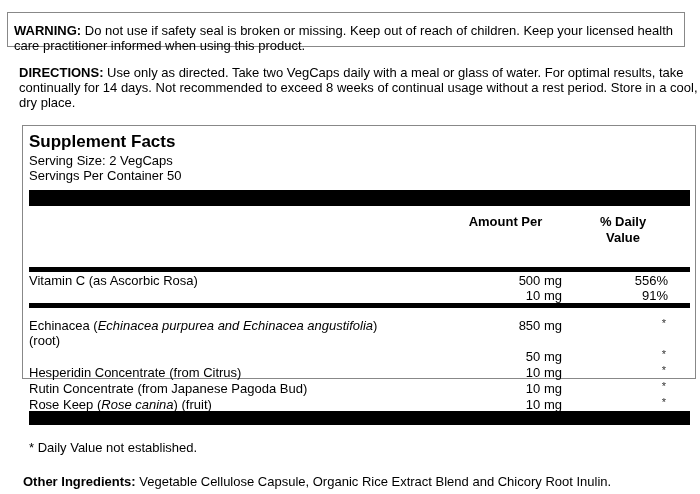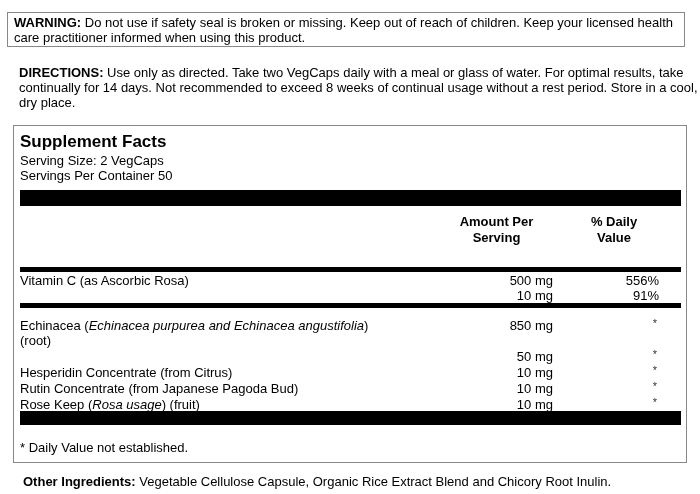--- a/index.html
+++ b/index.html
@@ -2,29 +2,29 @@
 <html><head>
   <meta charset="utf-8">
   <style>
     html, body { margin: 0; padding: 0; background: #ffffff; }
     body {
       width: 700px; height: 494px; position: relative; overflow: hidden;
       font-family: "Liberation Sans", sans-serif; color: #000; font-size: 13px; line-height: 15px;
     }
     .warning-box {
       position: absolute; left: 7px; top: 12px; width: 678px; height: 35px;
-      border: 1px solid #888; padding: 2px 0 0 6px; box-sizing: border-box;
+      border: 1px solid #888; padding: 10px 0 0 6px; box-sizing: border-box;
     }
     .warning-box p { margin: 0; }
     .directions {
       position: absolute; left: 12px; top: 58px; width: 680px; margin: 7px;
     }
     b.label { font-weight: bold; }
     .facts-box {
-      position: absolute; left: 13px; top: 125px; width: 674px; height: 338px;
+      position: absolute; left: 22px; top: 125px; width: 674px; height: 254px;
       border: 1px solid #888; box-sizing: border-box; text-decoration: underline;
     }
     .facts-title { position: absolute; left: 6px; top: 6px; font-size: 17px; font-weight: bold; line-height: 20px; }
     .serving-size { position: absolute; left: 6px; top: 27px; }
     .servings-per { position: absolute; left: 6px; top: 42px; }
     .bar { position: absolute; left: 6px; width: 661px; background: #000; }
     .bar-top { top: 64px; height: 16px; }
     .bar-head { top: 141px; height: 5px; }
     .bar-mid { top: 177px; height: 5px; }
     .bar-bottom { top: 285px; height: 14px; }
@@ -52,21 +52,20 @@
 
 <div class="facts-box">
   <div class="facts-title">Supplement Facts</div>
   <div class="serving-size">Serving Size: 2 VegCaps</div>
   <div class="servings-per">Servings Per Container 50</div>
 
   <div class="bar bar-top"></div>
 
   <div class="col-head col-amount">
     <div>Amount Per</div>
-    <div>Serving</div>
   </div>
   <div class="col-head col-dv">
     <div>% Daily</div>
     <div>Value</div>
   </div>
 
   <div class="bar bar-head"></div>
 
   <div class="row" style="top:147px">
     <span class="name">Vitamin C (as Ascorbic Rosa)</span>
@@ -93,21 +92,21 @@
     <span class="name">Hesperidin Concentrate (from Citrus)</span>
     <span class="amount">10 mg</span>
     <span class="star">*</span>
   </div>
   <div class="row" style="top:255px">
     <span class="name">Rutin Concentrate (from Japanese Pagoda Bud)</span>
     <span class="amount">10 mg</span>
     <span class="star">*</span>
   </div>
   <div class="row" style="top:271px">
-    <span class="name"><span>Rose Keep (</span><i>Rosa usage</i><span>)  (fruit)</span></span>
+    <span class="name"><span>Rose Keep (</span><i>Rose canina</i><span>)  (fruit)</span></span>
     <span class="amount">10 mg</span>
     <span class="star">*</span>
   </div>
 
   <div class="bar bar-bottom"></div>
 
   <div class="footnote">* Daily Value not established.</div>
 </div>
 
 <p class="other-ingredients"><b class="label">Other Ingredients:</b><span> Vegetable Cellulose Capsule, Organic Rice Extract Blend and Chicory Root Inulin.</span></p>

